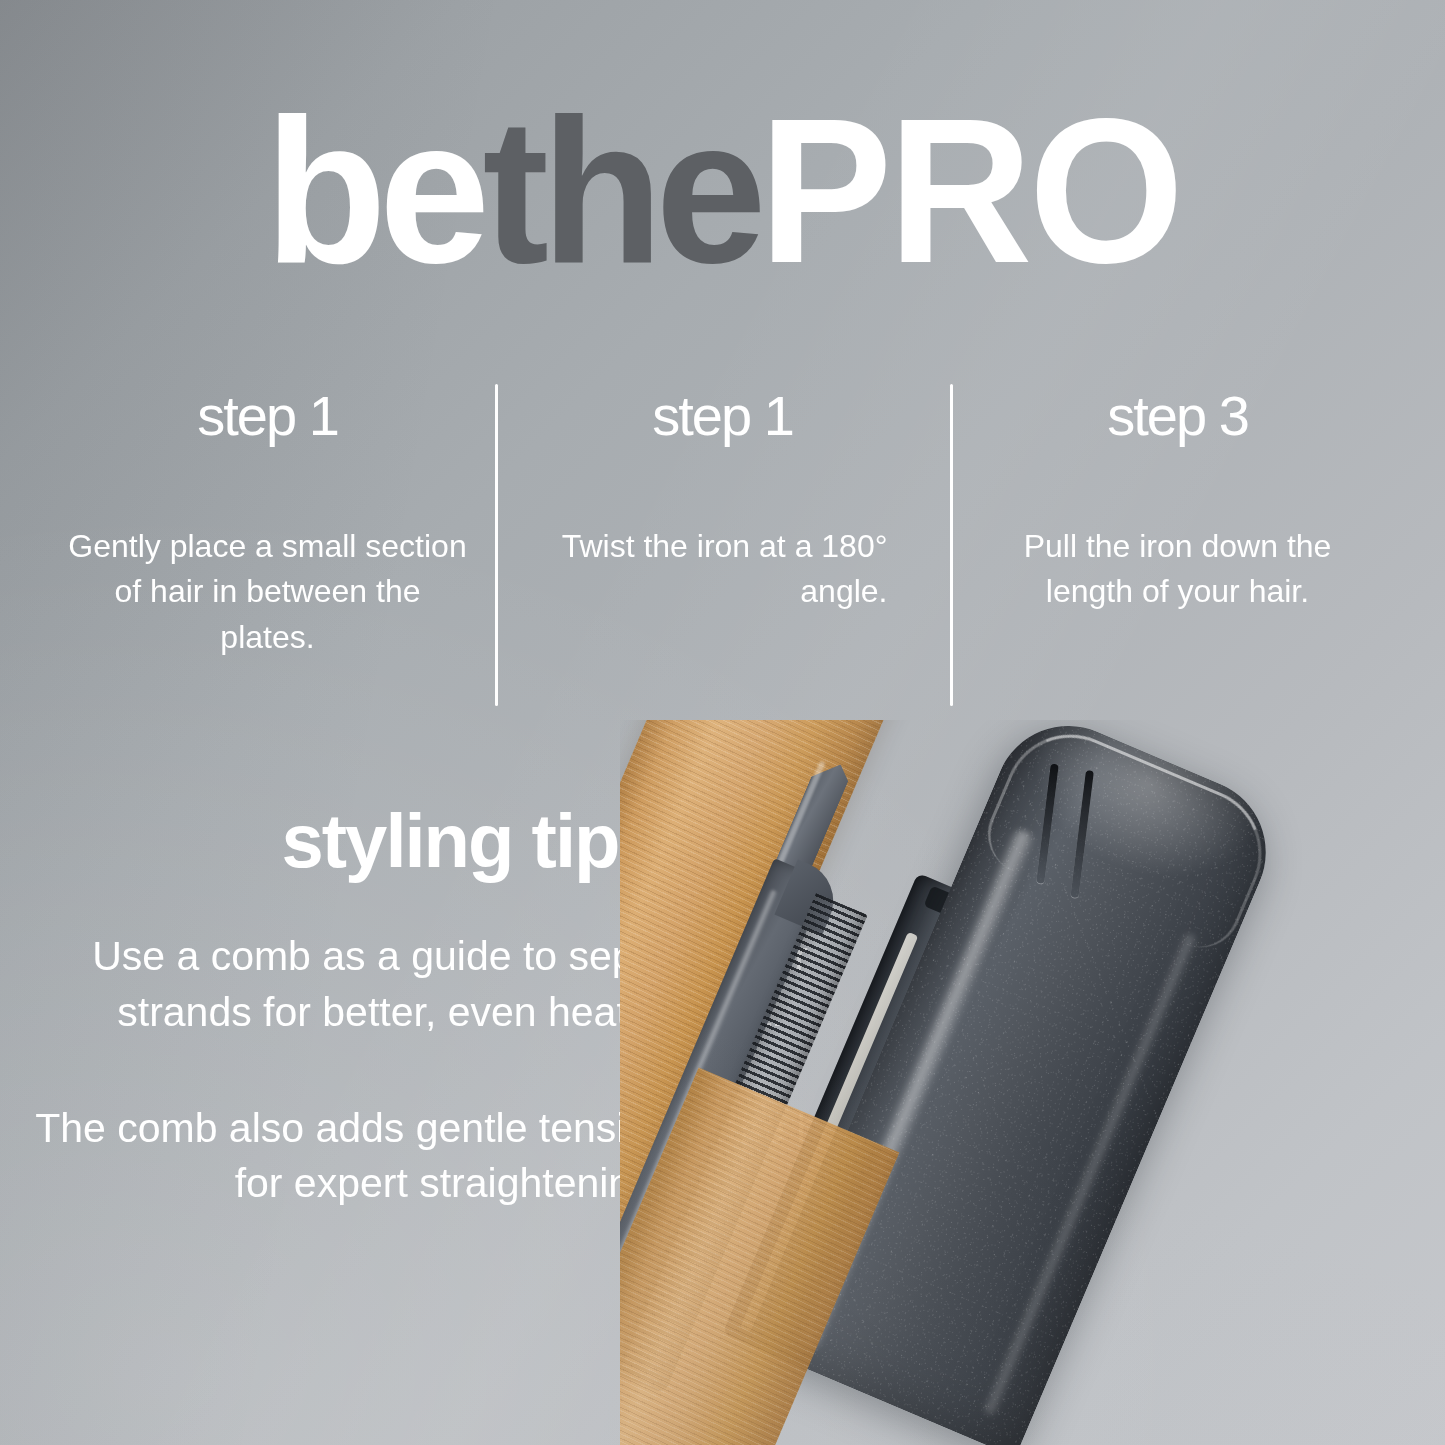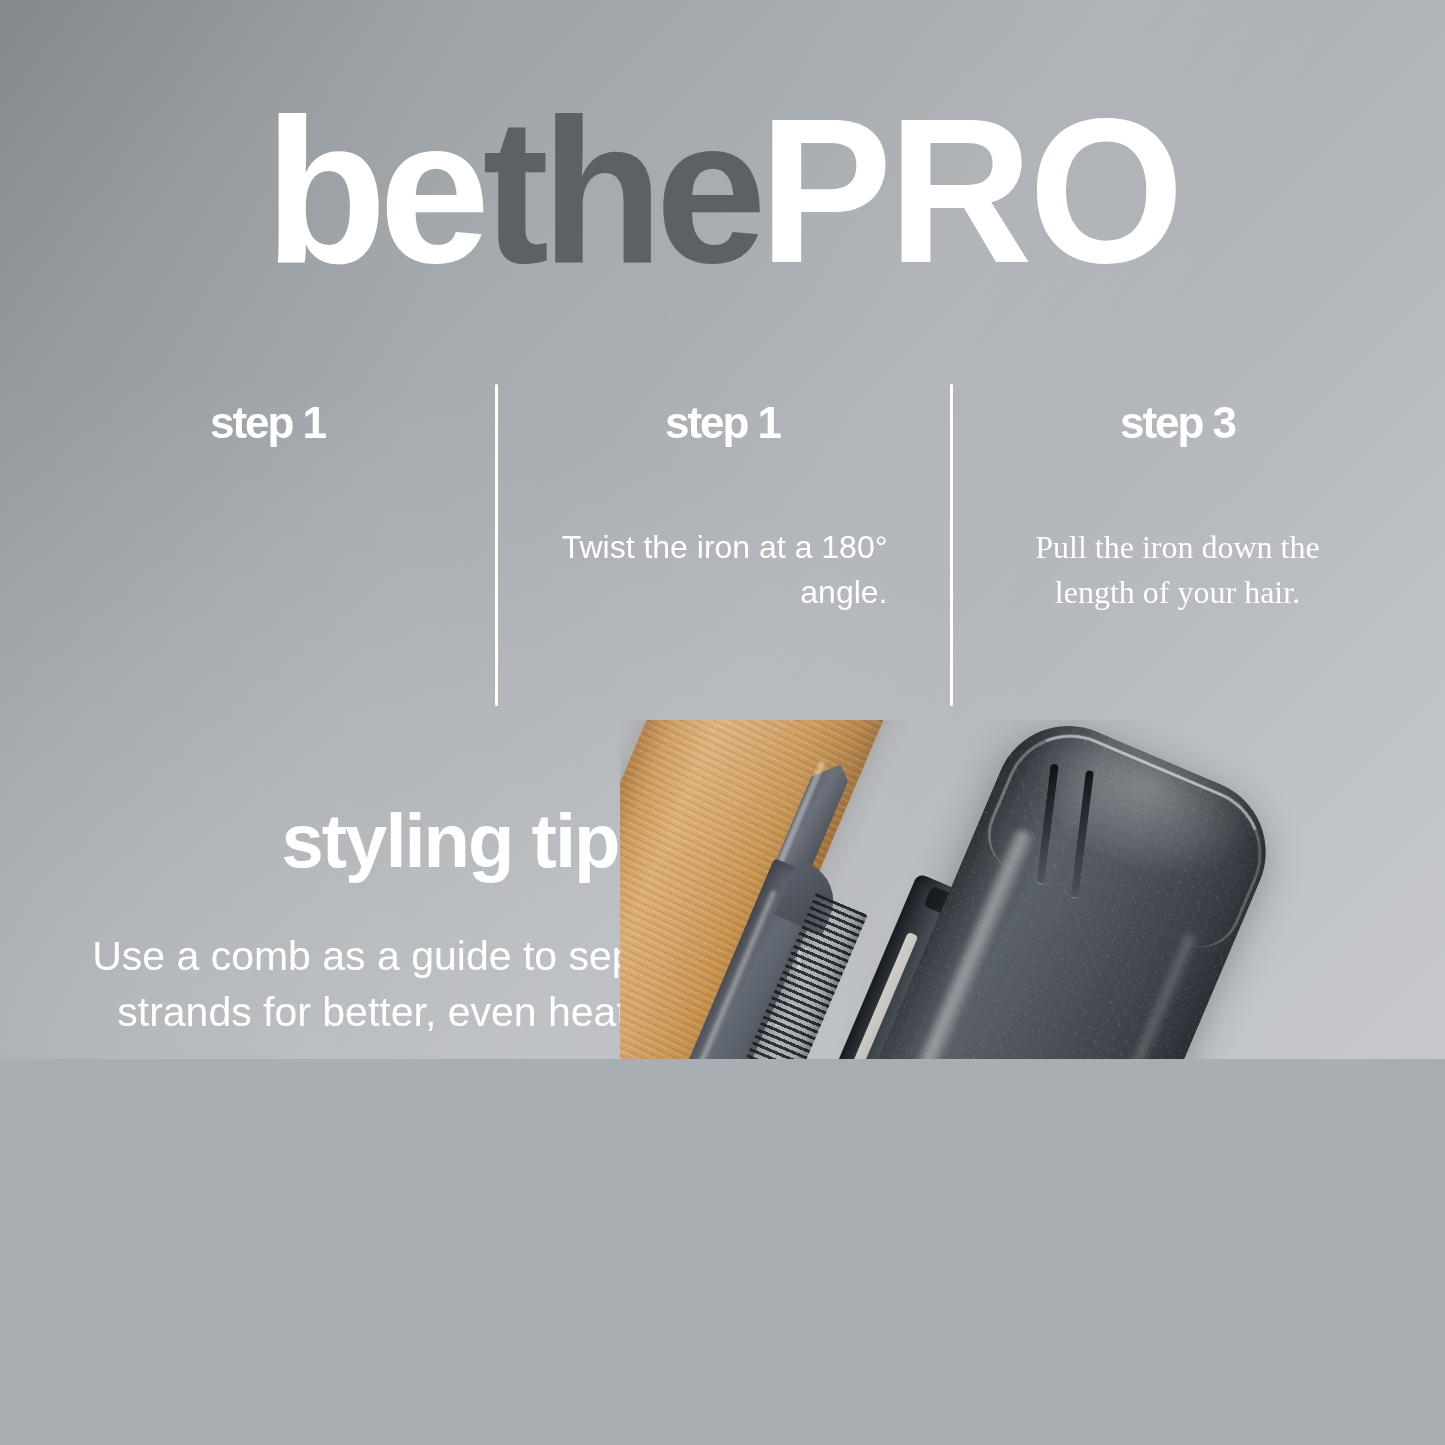--- a/index.html
+++ b/index.html
@@ -3,21 +3,21 @@
 <meta charset="utf-8">
 <style>
   html,body{margin:0;padding:0;}
   body{
     width:1445px;height:1445px;overflow:hidden;
     font-family:"Liberation Sans", sans-serif;
     background:#a9aeb2;
   }
 
   .canvas{
-    position:relative;width:1445px;height:1059px;overflow:hidden;
+    position:relative;width:1445px;height:1445px;overflow:hidden;
     background:
       linear-gradient(135deg,
         #8d9195 0%,
         #9da2a6 16%,
         #a7acb0 34%,
         #aeb2b6 52%,
         #b7babe 70%,
         #c0c3c7 86%,
         #c6c8cc 100%);
   }
@@ -60,29 +60,29 @@
   }
   .step{
     flex:1 1 0;position:relative;
     display:flex;flex-direction:column;align-items:center;
   }
   .step + .step::before{
     content:"";position:absolute;left:0;top:12px;
     width:3px;height:322px;background:#ffffff;border-radius:2px;
   }
   .step-title{
-    color:#ffffff;font-weight:700;font-size:44px;line-height:1;
-    letter-spacing:-2px;margin-top:29px;
+    color:#ffffff;font-weight:400;font-size:56px;line-height:1;
+    letter-spacing:-2px;margin-top:16px;
   }
   .step-body{
     color:#ffffff;font-weight:400;font-size:32px;line-height:1.42;
     text-align:center;margin-top:80px;max-width:400px;
   }
   .step:nth-child(2) .step-body{max-width:330px;text-align:right;}
-  .step:nth-child(3) .step-body{max-width:370px;font-family:Liberation Serif, serif;}
+  .step:nth-child(3) .step-body{max-width:370px;}
 
   
   .tip{
     position:absolute;left:20px;top:803px;width:860px;
     text-align:center;
   }
   .tip-title{
     color:#ffffff;font-weight:800;font-size:76px;line-height:1;
     letter-spacing:-2px;
   }
@@ -282,20 +282,21 @@
   <div class="vig"></div>
 
   <div class="headline">
     <span class="hl-be">be</span><span class="hl-the">the</span><span class="hl-pro">PRO</span>
   </div>
 
   <div class="steps">
 
     <div class="step">
       <div class="step-title">step 1</div>
+      <div class="step-body">Gently place a small section of hair in between the plates.</div>
     </div>
 
     <div class="step">
       <div class="step-title">step 1</div>
       <div class="step-body">Twist the iron at a 180° angle.</div>
     </div>
 
     <div class="step">
       <div class="step-title">step 3</div>
       <div class="step-body">Pull the iron down the length of your hair.</div>

